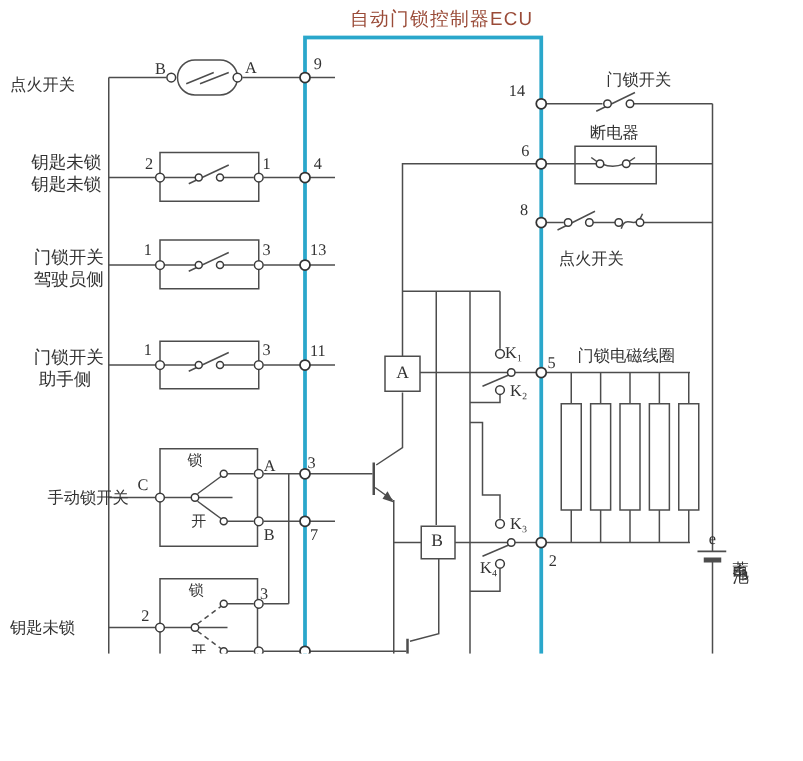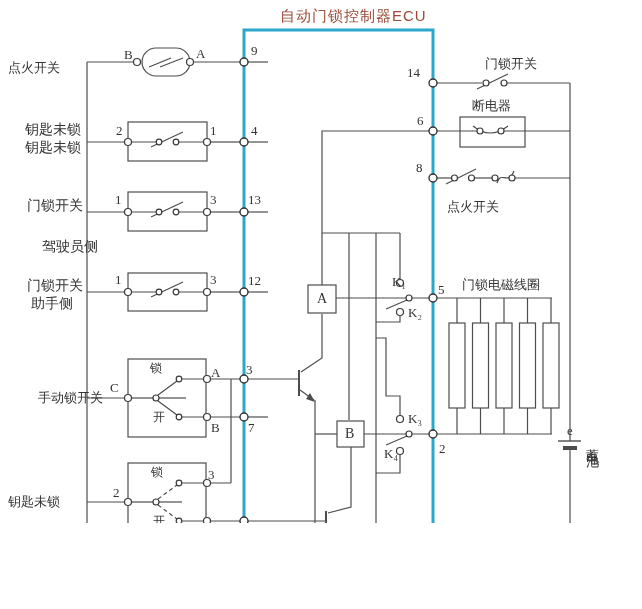--- a/index.html
+++ b/index.html
@@ -233,21 +233,21 @@
         <circle cx="433" cy="543" r="4"></circle>
     </g>
   </svg>
 
   <span class="lbl title" style="left:280px;top:7px;">自动门锁控制器ECU</span>
 
   <span class="lbl zh" style="left:8px;top:61px;">点火开关</span>
   <span class="lbl zh2" style="left:25px;top:121px;">钥匙未锁</span>
   <span class="lbl zh2" style="left:25px;top:139px;">钥匙未锁</span>
   <span class="lbl zh2" style="left:27px;top:197px;">门锁开关</span>
-  <span class="lbl zh2" style="left:42px;top:215px;margin-top:23px;">驾驶员侧</span>
+  <span class="lbl zh2" style="left:27px;top:215px;">驾驶员侧</span>
   <span class="lbl zh2" style="left:27px;top:277px;">门锁开关</span>
   <span class="lbl zh2" style="left:31px;top:295px;">助手侧</span>
   <span class="lbl zh" style="left:8px;top:391px;margin-left:30px;">手动锁开关</span>
   <span class="lbl zh" style="left:8px;top:495px;">钥匙未锁</span>
 
   <span class="lbl num" style="left:124px;top:48px;">B</span>
   <span class="lbl num" style="left:196px;top:47px;">A</span>
   <span class="lbl num" style="left:116px;top:124px;">2</span>
   <span class="lbl num" style="left:210px;top:124px;">1</span>
   <span class="lbl num" style="left:115px;top:193px;">1</span>
@@ -261,33 +261,33 @@
   <span class="lbl num" style="left:211px;top:421px;">B</span>
   <span class="lbl num" style="left:113px;top:486px;">2</span>
   <span class="lbl sm zh" style="left:151px;top:466px;">锁</span>
   <span class="lbl sm zh" style="left:153px;top:515px;">开</span>
   <span class="lbl num" style="left:208px;top:468px;">3</span>
   <span class="lbl num" style="left:209px;top:524px;">1</span>
 
   <span class="lbl num" style="left:251px;top:44px;">9</span>
   <span class="lbl num" style="left:251px;top:124px;">4</span>
   <span class="lbl num" style="left:248px;top:193px;">13</span>
-  <span class="lbl num" style="left:248px;top:274px;">12</span>
+  <span class="lbl num" style="left:248px;top:274px;">11</span>
   <span class="lbl num" style="left:246px;top:363px;">3</span>
   <span class="lbl num" style="left:248px;top:421px;">7</span>
   <span class="lbl num" style="left:250px;top:524px;">1</span>
   <span class="lbl num" style="left:407px;top:66px;">14</span>
   <span class="lbl num" style="left:417px;top:114px;">6</span>
   <span class="lbl num" style="left:416px;top:161px;">8</span>
   <span class="lbl num" style="left:438px;top:283px;">5</span>
   <span class="lbl num" style="left:439px;top:442px;">2</span>
 
   <span class="lbl big" style="left:317px;top:291px;">A</span>
   <span class="lbl big" style="left:345px;top:426px;">B</span>
-  <span class="lbl k" style="left:392px;top:275px;">K₁</span>
+  <span class="lbl k" style="left:404px;top:275px;">K₁</span>
   <span class="lbl k" style="left:408px;top:306px;">K₂</span>
   <span class="lbl k" style="left:408px;top:412px;">K₃</span>
   <span class="lbl k" style="left:384px;top:447px;">K₄</span>
 
   <span class="lbl zh" style="left:485px;top:57px;">门锁开关</span>
   <span class="lbl zh" style="left:472px;top:99px;">断电器</span>
   <span class="lbl zh" style="left:447px;top:200px;">点火开关</span>
   <span class="lbl zh" style="left:462px;top:278px;">门锁电磁线圈</span>
   <span class="lbl num" style="left:567px;top:424px;">e</span>
   <span class="lbl zh vert" style="left:584px;top:438px;">蓄电池</span>

